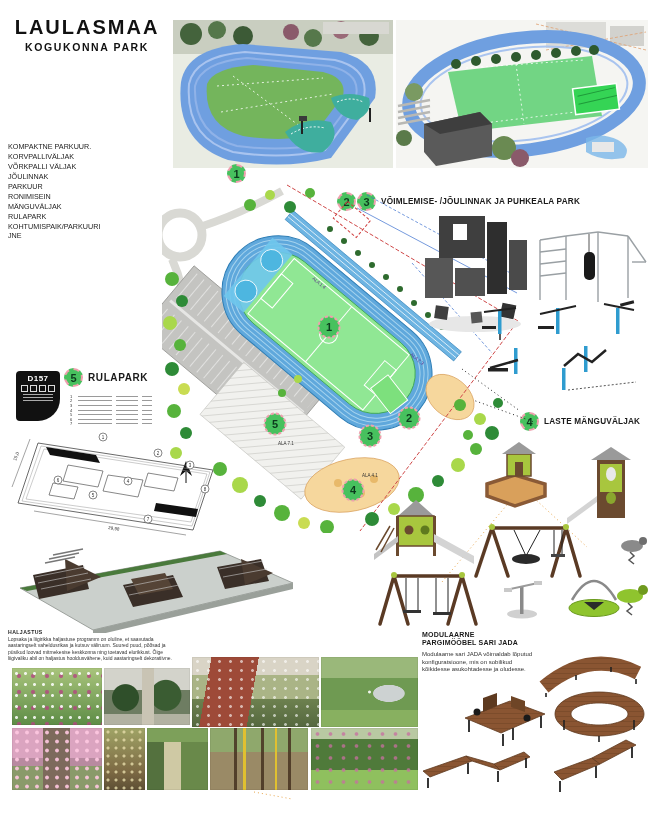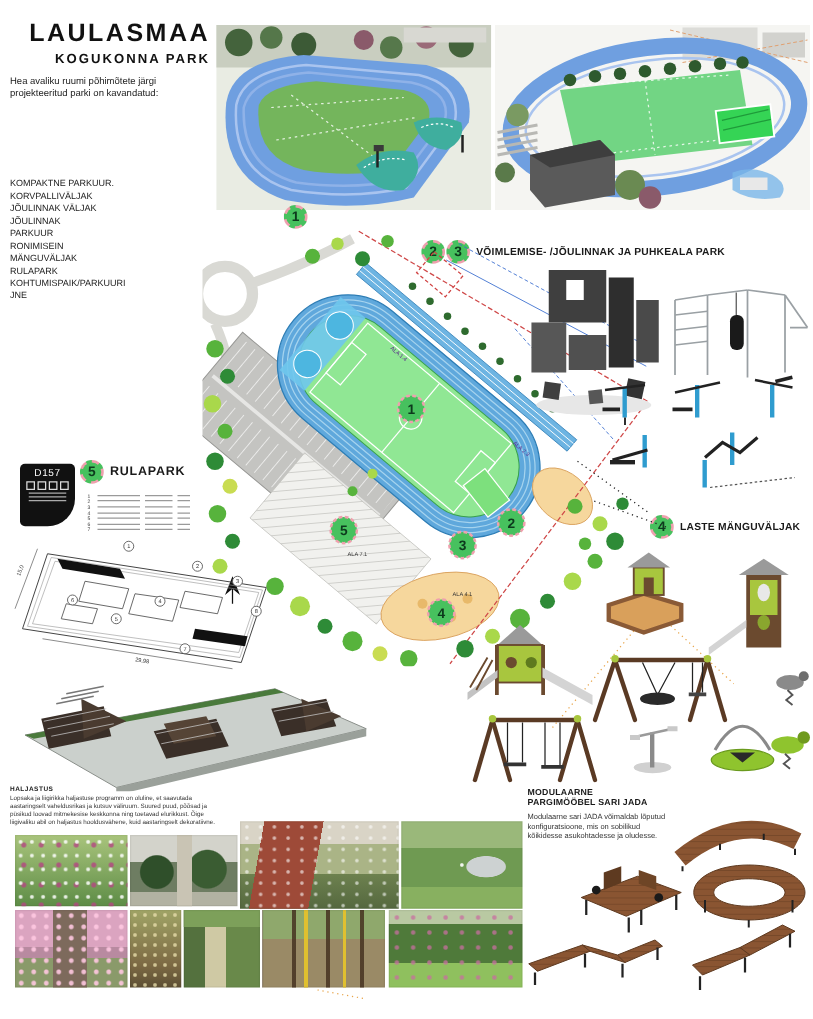--- a/index.html
+++ b/index.html
@@ -1,37 +1,37 @@
 <!DOCTYPE html>
 <html><head>
 <meta charset="utf-8">
 <style>
   html,body{margin:0;padding:0}
   body{width:650px;height:815px;background:#fff;position:relative;overflow:hidden;
        font-family:"Liberation Sans",sans-serif;color:#1a1a1a}
   .abs{position:absolute}
   
-  .titlebox{left:6px;top:16px;width:162px;text-align:right}
+  .titlebox{left:6px;top:16px;width:162px;text-align:center}
   .t1{font-size:20px;font-weight:bold;letter-spacing:2px;color:#111}
   .t2{font-size:10.5px;font-weight:bold;letter-spacing:1.6px;margin-top:2px;color:#111}
   .introbox{left:8px;top:60px;width:160px}
   .para{font-size:7.6px;line-height:1.3;margin:0 0 9px 0;color:#222}
   .proglist{left:8px;top:142px;width:162px}
   .prog-line{font-size:7.2px;line-height:1.38;color:#222;text-transform:none}
   
   .legend{display:flex;align-items:center;gap:5px}
   .mk{width:19px;height:19px;border-radius:50%;background:#47c15e;border:2px dashed #efa0ae;
       display:flex;align-items:center;justify-content:center;
       font-size:11px;font-weight:bold;color:#0d3a1d;box-sizing:border-box;flex:0 0 auto}
   .leglab{font-size:8.2px;font-weight:bold;letter-spacing:.2px;white-space:nowrap}
   .leg5 .leglab{font-size:10px;letter-spacing:.6px}
   
   .badge{left:16px;top:371px;width:44px;height:47px;background:#111;color:#fff;
          border-radius:4px 4px 22px 4px;padding:3px 0 0 0;text-align:center}
-  .bcode{font-size:8px;font-weight:normal;letter-spacing:.5px}
+  .bcode{font-size:8px;font-weight:bold;letter-spacing:.5px}
   .bicons{display:flex;justify-content:center;gap:2px;margin-top:2px}
   .bic{width:5px;height:5px;border:1px solid rgba(255,255,255,.85)}
   .bline{width:30px;height:1px;background:rgba(255,255,255,.65);margin:2px auto 0}
   
   .spec{left:70px;top:394px;width:100px}
   .srow{display:flex;align-items:center;gap:4px;height:4.6px}
   .tn{font-size:4px;color:#333;width:4px}
   .tl{height:1px;background:#9a9a9a}
   .w1{width:34px}.w2{width:22px}.w3{width:10px}
   
@@ -92,27 +92,26 @@
     </pattern>
   </defs>
 </svg>
 
 <div class="abs titlebox">
   <div class="t1">LAULASMAA</div>
   <div class="t2">KOGUKONNA PARK</div>
 </div>
 
 <div class="abs introbox">
-  <p class="para">Hea avaliku ruumi põhimõtete järgi projekteeritud parki on kavandatud:</p>
 </div>
 
 <div class="abs proglist">
   <div class="prog-line">KOMPAKTNE PARKUUR.</div>
   <div class="prog-line">KORVPALLIVÄLJAK</div>
-  <div class="prog-line">JÕULINNAK VÄLJAK</div>
+  <div class="prog-line">VÕRKPALLI VÄLJAK</div>
   <div class="prog-line">JÕULINNAK</div>
   <div class="prog-line">PARKUUR</div>
   <div class="prog-line">RONIMISEIN</div>
   <div class="prog-line">MÄNGUVÄLJAK</div>
   <div class="prog-line">RULAPARK</div>
   <div class="prog-line">KOHTUMISPAIK/PARKUURI</div>
   <div class="prog-line">JNE</div>
 </div>
 
 <div class="abs" style="left:173px;top:20px">

